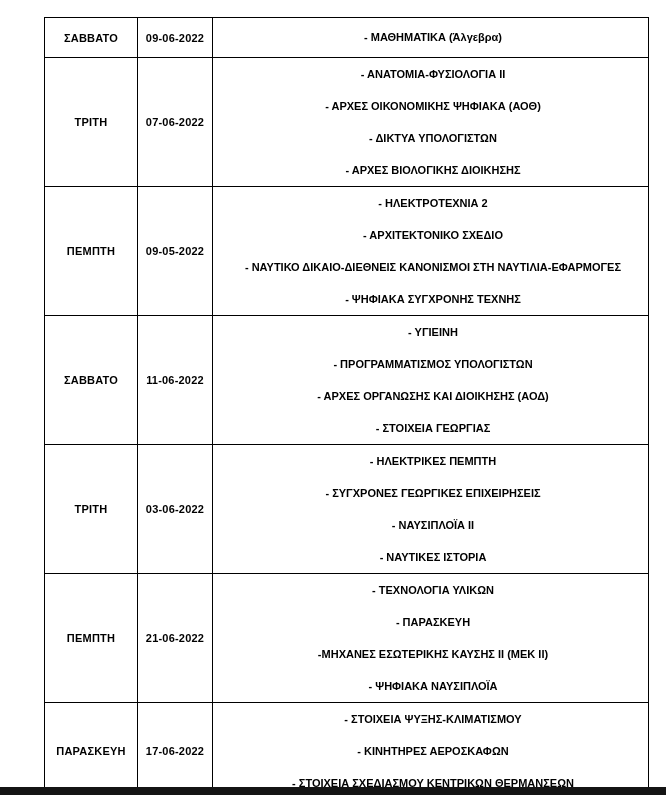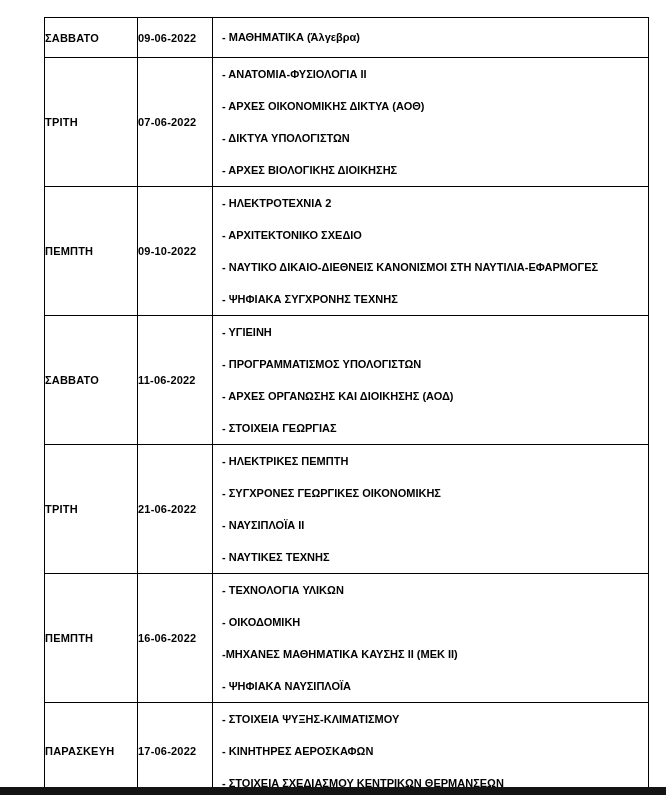--- a/index.html
+++ b/index.html
@@ -32,24 +32,24 @@
     vertical-align: middle;
     font-size: 11px;
     font-weight: bold;
     color: #000000;
   }
   col.c-day  { width: 93px; }
   col.c-date { width: 75px; }
   col.c-sub  { width: 436px; }
 
   td.day, td.date {
-    text-align: left;
+    text-align: center;
     letter-spacing: 0.2px;
   }
-  td.subjects { vertical-align: middle; }
+  td.subjects { vertical-align: middle; text-align: center; }
   td.subjects p {
     margin: 0;
     padding: 7.5px 4px 7.5px 9px;
     line-height: 17px;
     white-space: nowrap;
     overflow: hidden;
   }
   
   tr:nth-child(1) { height: 40px; }
   tr:nth-child(2) { height: 128px; }
@@ -86,29 +86,29 @@
     <td class="subjects">
             <p>- ΜΑΘΗΜΑΤΙΚΑ (Άλγεβρα)</p>
           </td>
   </tr>
 
   <tr>
     <td class="day">ΤΡΙΤΗ</td>
     <td class="date">07-06-2022</td>
     <td class="subjects">
             <p>- ΑΝΑΤΟΜΙΑ-ΦΥΣΙΟΛΟΓΙΑ II</p>
-            <p>- ΑΡΧΕΣ ΟΙΚΟΝΟΜΙΚΗΣ ΔΙΚΤΥΑ (ΑΟΘ)</p>
+            <p>- ΑΡΧΕΣ ΟΙΚΟΝΟΜΙΚΗΣ ΨΗΦΙΑΚΑ (ΑΟΘ)</p>
             <p>- ΔΙΚΤΥΑ ΥΠΟΛΟΓΙΣΤΩΝ</p>
             <p>- ΑΡΧΕΣ ΒΙΟΛΟΓΙΚΗΣ ΔΙΟΙΚΗΣΗΣ</p>
           </td>
   </tr>
 
   <tr>
     <td class="day">ΠΕΜΠΤΗ</td>
-    <td class="date">09-10-2022</td>
+    <td class="date">09-05-2022</td>
     <td class="subjects">
             <p>- ΗΛΕΚΤΡΟΤΕΧΝΙΑ 2</p>
             <p>- ΑΡΧΙΤΕΚΤΟΝΙΚΟ ΣΧΕΔΙΟ</p>
             <p>- ΝΑΥΤΙΚΟ ΔΙΚΑΙΟ-ΔΙΕΘΝΕΙΣ ΚΑΝΟΝΙΣΜΟΙ ΣΤΗ ΝΑΥΤΙΛΙΑ-ΕΦΑΡΜΟΓΕΣ</p>
             <p>- ΨΗΦΙΑΚΑ ΣΥΓΧΡΟΝΗΣ ΤΕΧΝΗΣ</p>
           </td>
   </tr>
 
   <tr>
     <td class="day">ΣΑΒΒΑΤΟ</td>
@@ -116,36 +116,36 @@
     <td class="subjects">
             <p>- ΥΓΙΕΙΝΗ</p>
             <p>- ΠΡΟΓΡΑΜΜΑΤΙΣΜΟΣ ΥΠΟΛΟΓΙΣΤΩΝ</p>
             <p>- ΑΡΧΕΣ ΟΡΓΑΝΩΣΗΣ ΚΑΙ ΔΙΟΙΚΗΣΗΣ (ΑΟΔ)</p>
             <p>- ΣΤΟΙΧΕΙΑ ΓΕΩΡΓΙΑΣ</p>
           </td>
   </tr>
 
   <tr>
     <td class="day">ΤΡΙΤΗ</td>
-    <td class="date">21-06-2022</td>
+    <td class="date">03-06-2022</td>
     <td class="subjects">
             <p>- ΗΛΕΚΤΡΙΚΕΣ ΠΕΜΠΤΗ</p>
-            <p>- ΣΥΓΧΡΟΝΕΣ ΓΕΩΡΓΙΚΕΣ ΟΙΚΟΝΟΜΙΚΗΣ</p>
+            <p>- ΣΥΓΧΡΟΝΕΣ ΓΕΩΡΓΙΚΕΣ ΕΠΙΧΕΙΡΗΣΕΙΣ</p>
             <p>- ΝΑΥΣΙΠΛΟΪΑ II</p>
-            <p>- ΝΑΥΤΙΚΕΣ ΤΕΧΝΗΣ</p>
+            <p>- ΝΑΥΤΙΚΕΣ ΙΣΤΟΡΙΑ</p>
           </td>
   </tr>
 
   <tr>
     <td class="day">ΠΕΜΠΤΗ</td>
-    <td class="date">16-06-2022</td>
+    <td class="date">21-06-2022</td>
     <td class="subjects">
             <p>- ΤΕΧΝΟΛΟΓΙΑ ΥΛΙΚΩΝ</p>
-            <p>- ΟΙΚΟΔΟΜΙΚΗ</p>
-            <p>-ΜΗΧΑΝΕΣ ΜΑΘΗΜΑΤΙΚΑ ΚΑΥΣΗΣ II (ΜΕΚ II)</p>
+            <p>- ΠΑΡΑΣΚΕΥΗ</p>
+            <p>-ΜΗΧΑΝΕΣ ΕΣΩΤΕΡΙΚΗΣ ΚΑΥΣΗΣ II (ΜΕΚ II)</p>
             <p>- ΨΗΦΙΑΚΑ ΝΑΥΣΙΠΛΟΪΑ</p>
           </td>
   </tr>
 
   <tr>
     <td class="day">ΠΑΡΑΣΚΕΥΗ</td>
     <td class="date">17-06-2022</td>
     <td class="subjects">
             <p>- ΣΤΟΙΧΕΙΑ ΨΥΞΗΣ-ΚΛΙΜΑΤΙΣΜΟΥ</p>
             <p>- ΚΙΝΗΤΗΡΕΣ ΑΕΡΟΣΚΑΦΩΝ</p>

